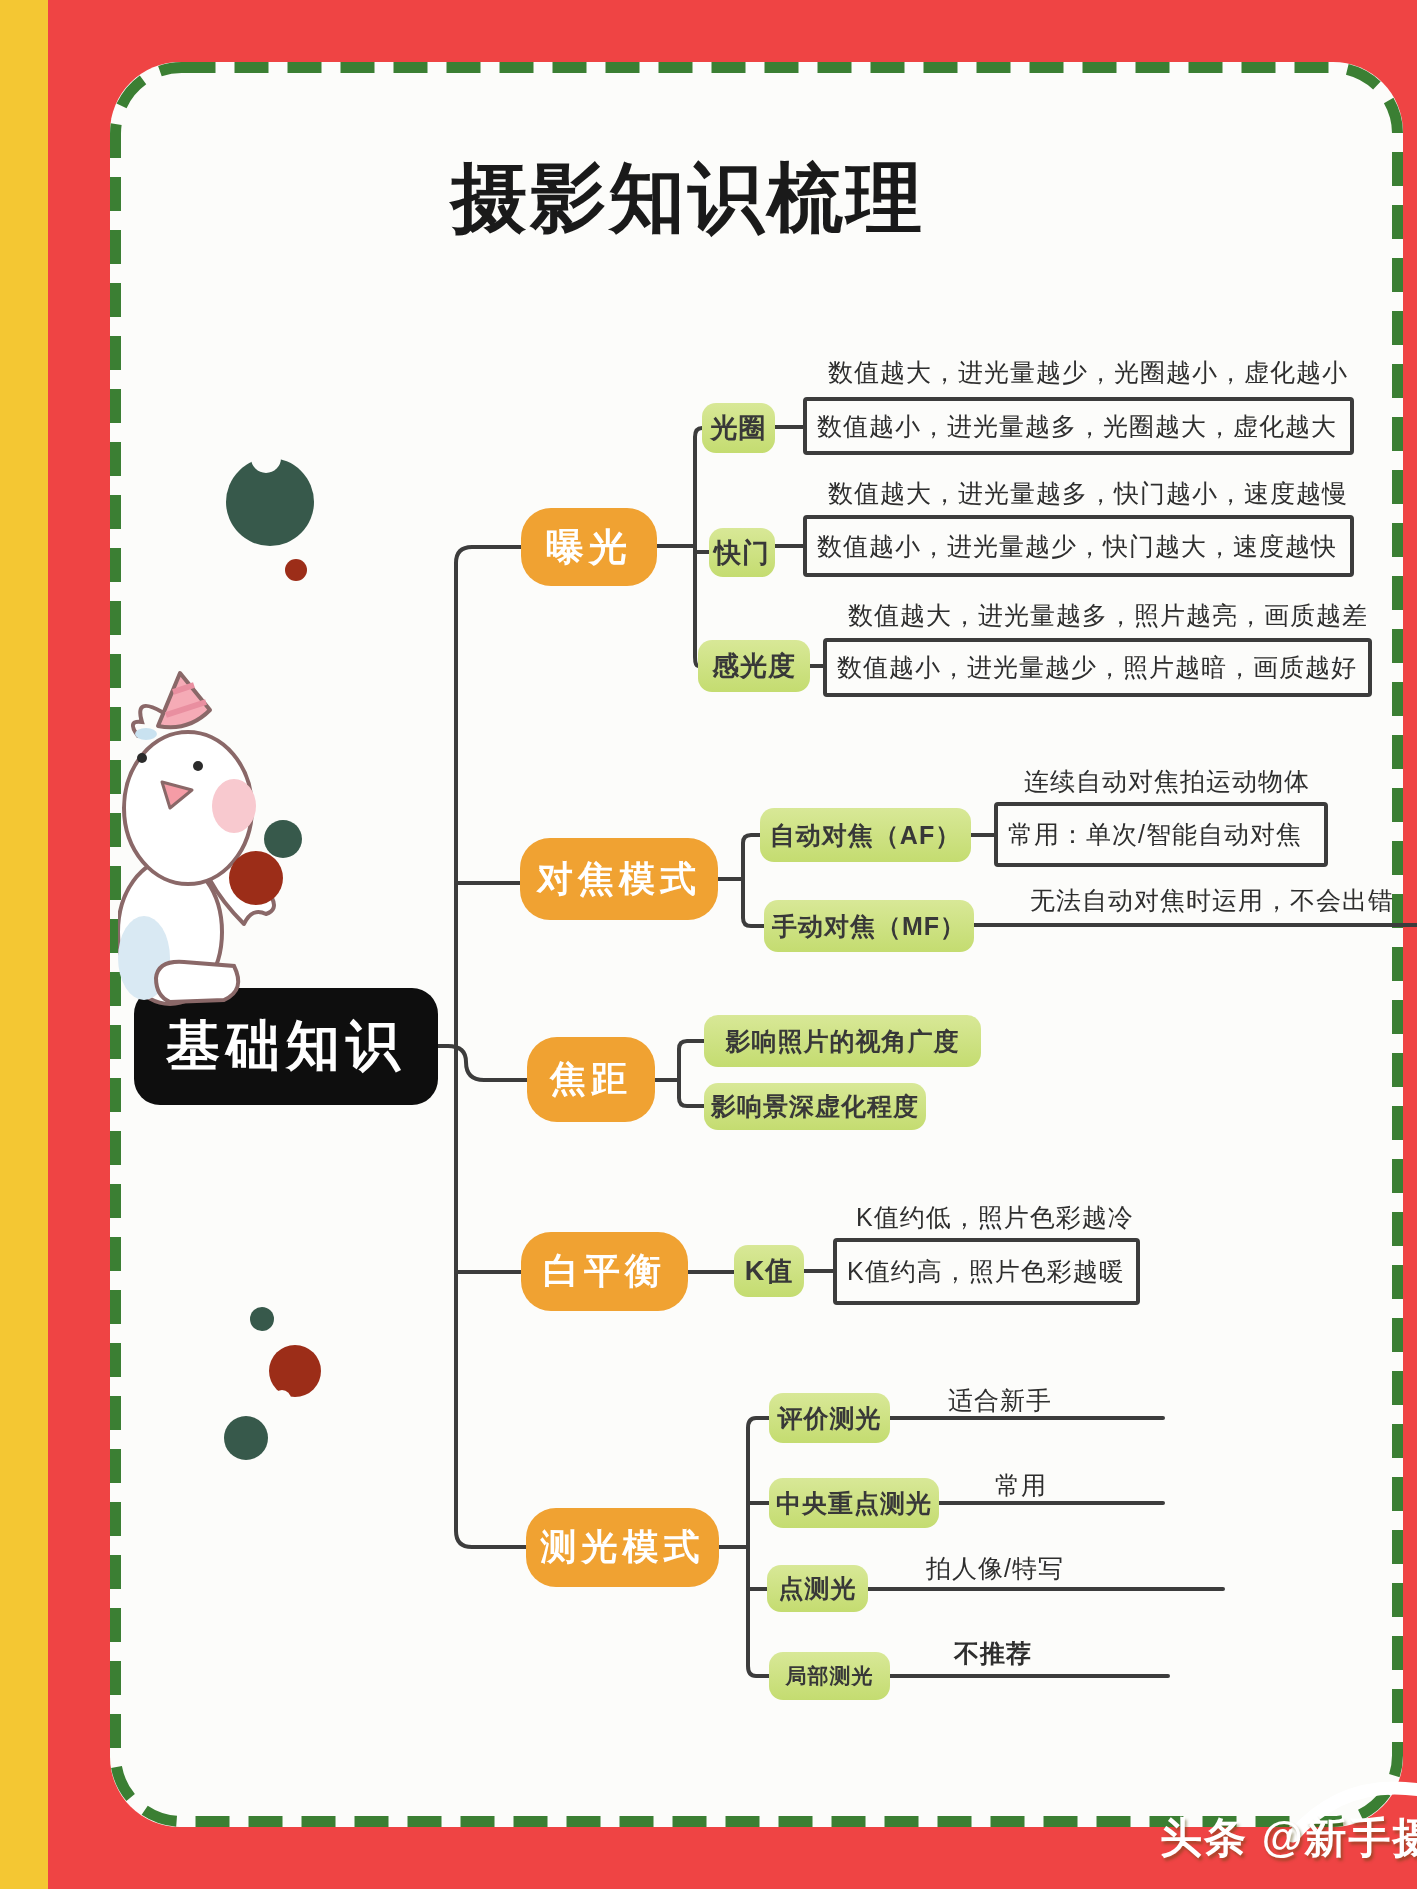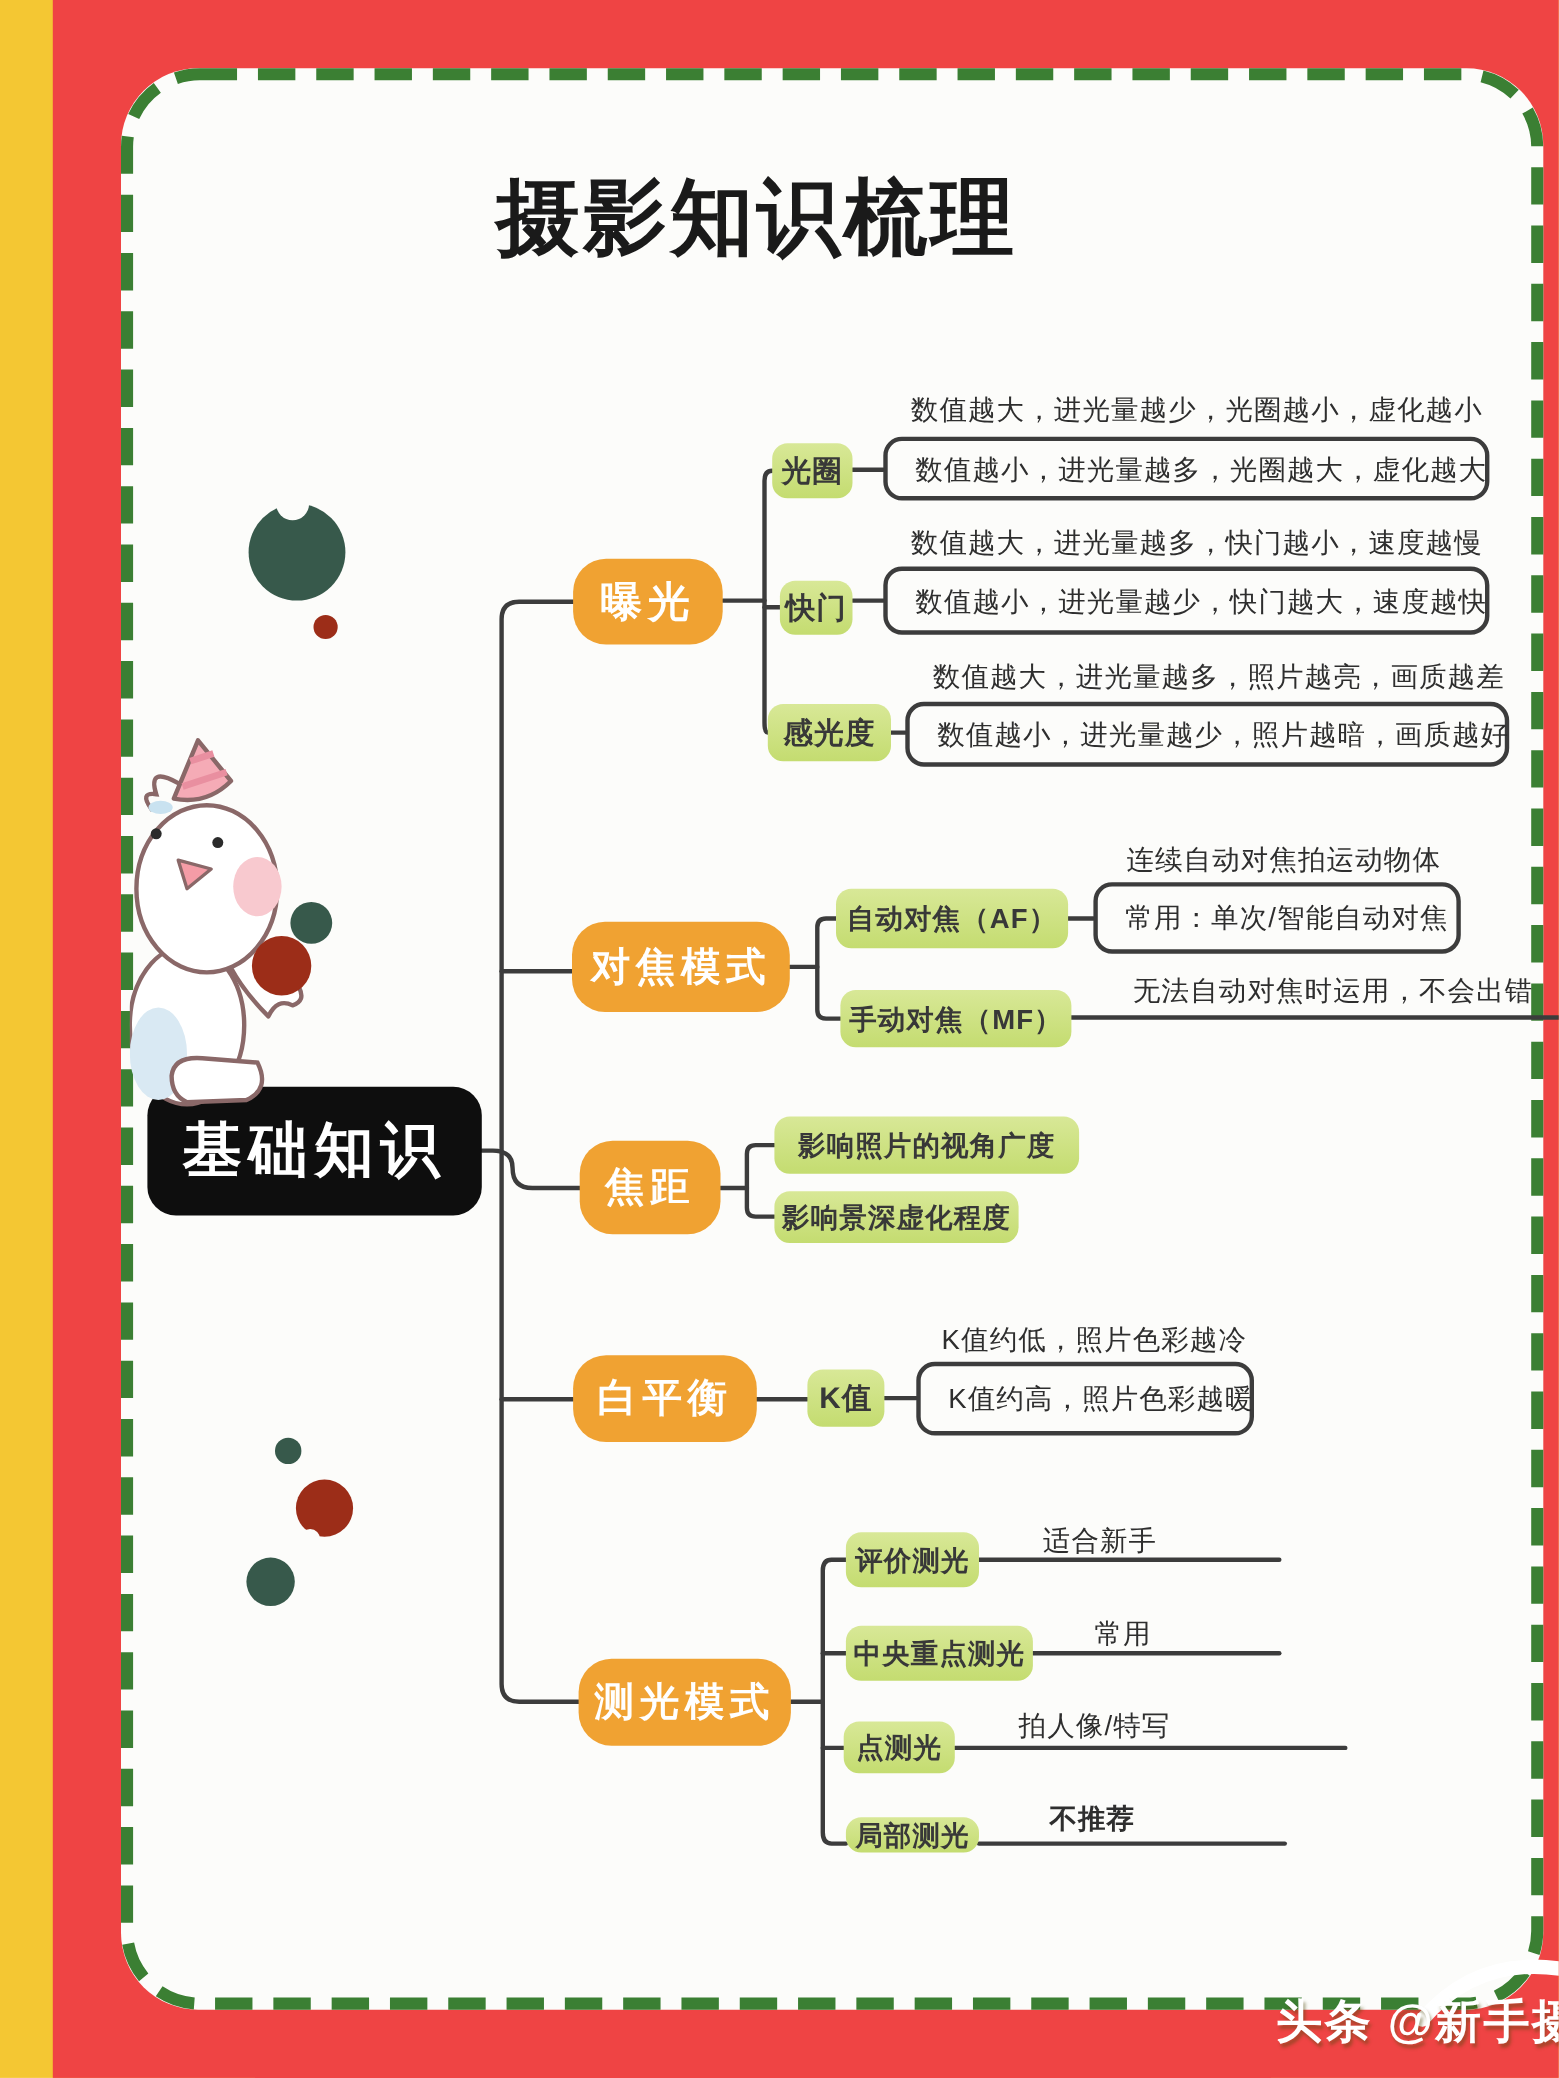--- a/index.html
+++ b/index.html
@@ -4,21 +4,21 @@
 <style>
   html,body{margin:0;padding:0;}
   body{background:#F4C733;font-family:"Liberation Sans",sans-serif;}
   .stage{position:relative;width:1417px;height:1889px;background:#ef4444;overflow:hidden;margin-left:48px;}
   .card{position:absolute;left:62px;top:62px;width:1293px;height:1765px;background:#FCFCFA;border-radius:70px;}
   svg.wires{position:absolute;left:0;top:0;pointer-events:none;}
   .title{position:absolute;left:385px;top:148px;width:510px;text-align:center;font-size:76px;font-weight:900;color:#1A1A1A;letter-spacing:3px;white-space:nowrap;}
   .root{position:absolute;left:86px;top:988px;width:304px;height:117px;background:#0E0E0E;border-radius:26px;color:#FFFFFF;font-size:54px;font-weight:700;display:flex;align-items:center;justify-content:center;letter-spacing:6px;}
   .orange{position:absolute;background:#F0A232;border-radius:30px;color:#FFFFFF;font-weight:700;display:flex;align-items:center;justify-content:center;letter-spacing:5px;white-space:nowrap;}
   .green{position:absolute;background:linear-gradient(180deg,#D8E897,#C4DC70);border-radius:14px;color:#383838;font-weight:700;display:flex;align-items:center;justify-content:center;letter-spacing:1px;white-space:nowrap;}
-  .lbox{position:absolute;box-sizing:border-box;border:4px solid #3C3C3C;border-radius:17px;display:flex;align-items:center;padding-left:25px;font-size:25px;color:#2E2E2E;letter-spacing:1px;white-space:nowrap;background:transparent;}
+  .lbox{position:absolute;box-sizing:border-box;border:4px solid #3C3C3C;border-radius:4px;display:flex;align-items:center;padding-left:10px;font-size:25px;color:#2E2E2E;letter-spacing:1px;white-space:nowrap;background:transparent;}
   .ltext{position:absolute;font-size:25px;color:#2E2E2E;letter-spacing:1px;white-space:nowrap;}
   .mascot{position:absolute;left:70px;top:660px;}
   .watermark{position:absolute;left:1112px;top:1810px;font-size:42px;font-weight:900;color:#FFFFFF;letter-spacing:2px;text-shadow:2px 3px 3px rgba(80,70,10,.45);white-space:nowrap;}
 </style>
 </head>
 <body>
 
 <div class="stage">
 
   <div class="card"></div>
@@ -77,21 +77,21 @@
   <div class="green" style="left:661px;top:528px;width:66px;height:49px;font-size:27px;">快门</div>
   <div class="green" style="left:650px;top:640px;width:112px;height:52px;font-size:27px;">感光度</div>
   <div class="green" style="left:712px;top:808px;width:211px;height:54px;font-size:25px;">自动对焦（AF）</div>
   <div class="green" style="left:716px;top:900px;width:210px;height:52px;font-size:25px;">手动对焦（MF）</div>
   <div class="green" style="left:656px;top:1015px;width:277px;height:52px;font-size:25px;">影响照片的视角广度</div>
   <div class="green" style="left:656px;top:1083px;width:222px;height:47px;font-size:25px;">影响景深虚化程度</div>
   <div class="green" style="left:686px;top:1245px;width:70px;height:52px;font-size:27px;">K值</div>
   <div class="green" style="left:721px;top:1393px;width:121px;height:50px;font-size:25px;">评价测光</div>
   <div class="green" style="left:721px;top:1478px;width:170px;height:50px;font-size:25px;">中央重点测光</div>
   <div class="green" style="left:719px;top:1565px;width:101px;height:47px;font-size:25px;">点测光</div>
-  <div class="green" style="left:721px;top:1652px;width:121px;height:32px;font-size:25px;text-align:right;">局部测光</div>
+  <div class="green" style="left:721px;top:1652px;width:121px;height:48px;font-size:21px;text-align:right;">局部测光</div>
 
   <div class="ltext" style="left:780px;top:356px;">数值越大，进光量越少，光圈越小，虚化越小</div>
   <div class="ltext" style="left:780px;top:477px;">数值越大，进光量越多，快门越小，速度越慢</div>
   <div class="ltext" style="left:800px;top:599px;">数值越大，进光量越多，照片越亮，画质越差</div>
   <div class="ltext" style="left:976px;top:765px;">连续自动对焦拍运动物体</div>
   <div class="ltext" style="left:982px;top:884px;">无法自动对焦时运用，不会出错</div>
   <div class="ltext" style="left:808px;top:1201px;">K值约低，照片色彩越冷</div>
   <div class="ltext" style="left:900px;top:1384px;">适合新手</div>
   <div class="ltext" style="left:947px;top:1469px;">常用</div>
   <div class="ltext" style="left:878px;top:1552px;">拍人像/特写</div>

